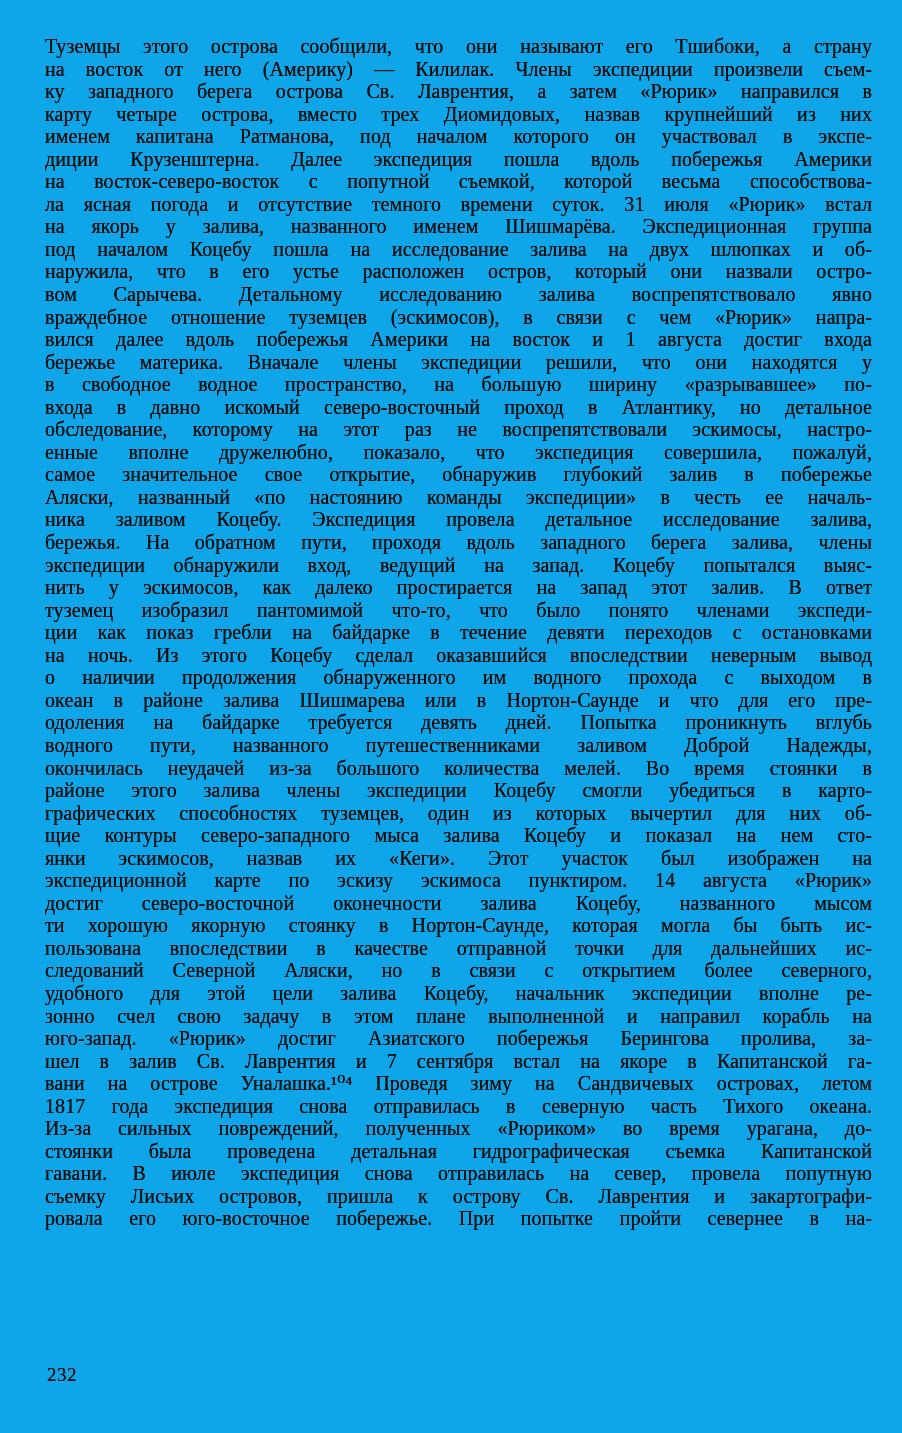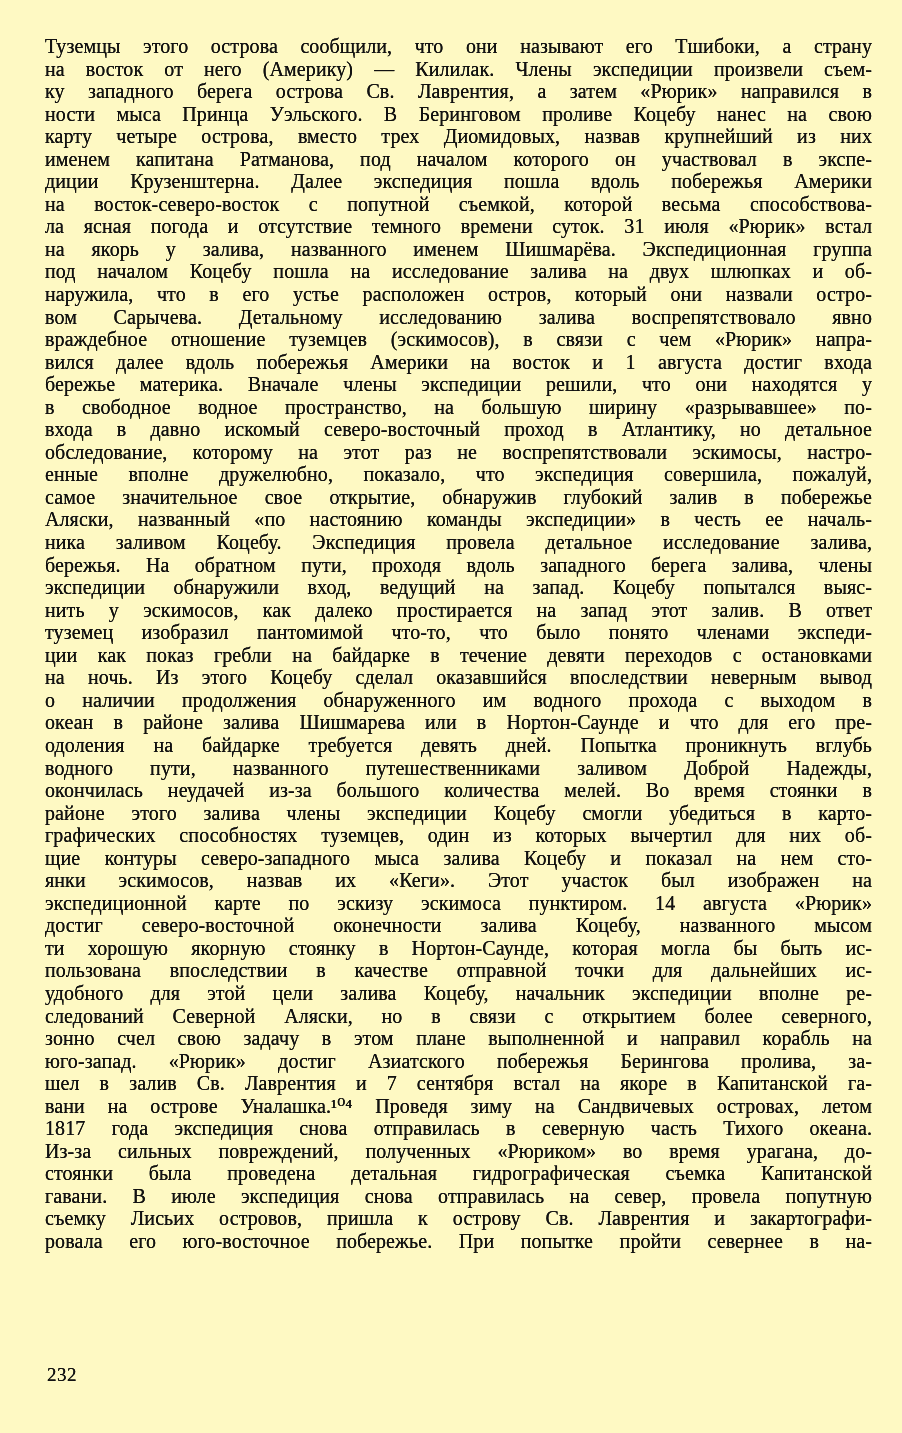--- a/index.html
+++ b/index.html
@@ -4,21 +4,21 @@
 <style>
   html, body {
     margin: 0;
     padding: 0;
     background: #ffffff;
   }
   .page {
     position: relative;
     width: 902px;
     height: 1433px;
-    background: #fef9c3;
+    background: #0ea5e9;
     overflow: hidden;
     font-family: "Liberation Serif", "DejaVu Serif", serif;
     color: #121212;
   }
   .text-block {
     position: absolute;
     left: 45px;
     top: 35px;
     width: 827px;
   }
@@ -43,21 +43,20 @@
   }
 </style>
 </head>
 <body>
 
 <div class="page">
   <div class="text-block">
       <div class="text-line">Туземцы этого острова сообщили, что они называют его Тшибоки, а страну</div>
       <div class="text-line">на восток от него (Америку) — Килилак. Члены экспедиции произвели съем-</div>
       <div class="text-line">ку западного берега острова Св. Лаврентия, а затем «Рюрик» направился в</div>
-      <div class="text-line">ности мыса Принца Уэльского. В Беринговом проливе Коцебу нанес на свою</div>
       <div class="text-line">карту четыре острова, вместо трех Диомидовых, назвав крупнейший из них</div>
       <div class="text-line">именем капитана Ратманова, под началом которого он участвовал в экспе-</div>
       <div class="text-line">диции Крузенштерна. Далее экспедиция пошла вдоль побережья Америки</div>
       <div class="text-line">на восток-северо-восток с попутной съемкой, которой весьма способствова-</div>
       <div class="text-line">ла ясная погода и отсутствие темного времени суток. 31 июля «Рюрик» встал</div>
       <div class="text-line">на якорь у залива, названного именем Шишмарёва. Экспедиционная группа</div>
       <div class="text-line">под началом Коцебу пошла на исследование залива на двух шлюпках и об-</div>
       <div class="text-line">наружила, что в его устье расположен остров, который они назвали остро-</div>
       <div class="text-line">вом Сарычева. Детальному исследованию залива воспрепятствовало явно</div>
       <div class="text-line">враждебное отношение туземцев (эскимосов), в связи с чем «Рюрик» напра-</div>
@@ -82,22 +81,22 @@
       <div class="text-line">водного пути, названного путешественниками заливом Доброй Надежды,</div>
       <div class="text-line">окончилась неудачей из-за большого количества мелей. Во время стоянки в</div>
       <div class="text-line">районе этого залива члены экспедиции Коцебу смогли убедиться в карто-</div>
       <div class="text-line">графических способностях туземцев, один из которых вычертил для них об-</div>
       <div class="text-line">щие контуры северо-западного мыса залива Коцебу и показал на нем сто-</div>
       <div class="text-line">янки эскимосов, назвав их «Кеги». Этот участок был изображен на</div>
       <div class="text-line">экспедиционной карте по эскизу эскимоса пунктиром. 14 августа «Рюрик»</div>
       <div class="text-line">достиг северо-восточной оконечности залива Коцебу, названного мысом</div>
       <div class="text-line">ти хорошую якорную стоянку в Нортон-Саунде, которая могла бы быть ис-</div>
       <div class="text-line">пользована впоследствии в качестве отправной точки для дальнейших ис-</div>
+      <div class="text-line">следований Северной Аляски, но в связи с открытием более северного,</div>
       <div class="text-line">удобного для этой цели залива Коцебу, начальник экспедиции вполне ре-</div>
-      <div class="text-line">следований Северной Аляски, но в связи с открытием более северного,</div>
       <div class="text-line">зонно счел свою задачу в этом плане выполненной и направил корабль на</div>
       <div class="text-line">юго-запад. «Рюрик» достиг Азиатского побережья Берингова пролива, за-</div>
       <div class="text-line">шел в залив Св. Лаврентия и 7 сентября встал на якоре в Капитанской га-</div>
       <div class="text-line">вани на острове Уналашка.¹⁰⁴ Проведя зиму на Сандвичевых островах, летом</div>
       <div class="text-line">1817 года экспедиция снова отправилась в северную часть Тихого океана.</div>
       <div class="text-line">Из-за сильных повреждений, полученных «Рюриком» во время урагана, до-</div>
       <div class="text-line">стоянки была проведена детальная гидрографическая съемка Капитанской</div>
       <div class="text-line">гавани. В июле экспедиция снова отправилась на север, провела попутную</div>
       <div class="text-line">съемку Лисьих островов, пришла к острову Св. Лаврентия и закартографи-</div>
       <div class="text-line">ровала его юго-восточное побережье. При попытке пройти севернее в на-</div>

